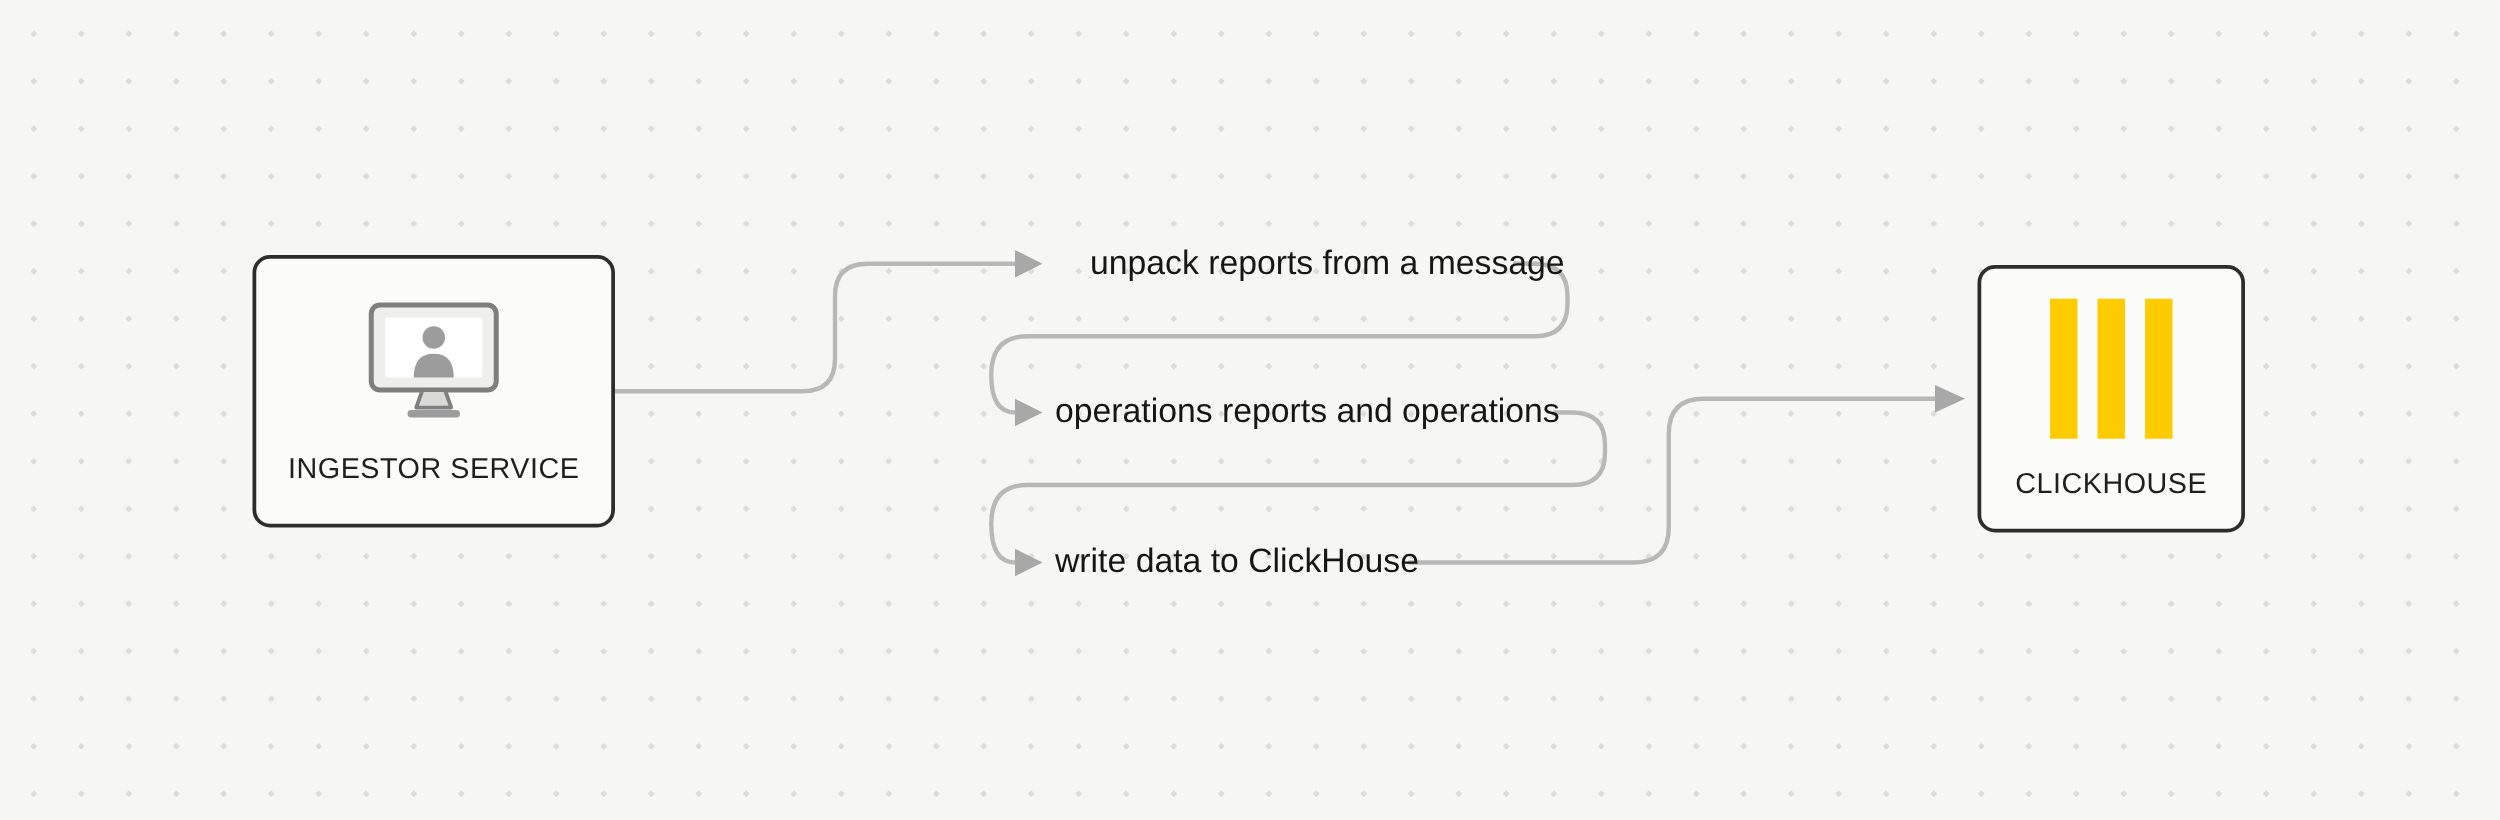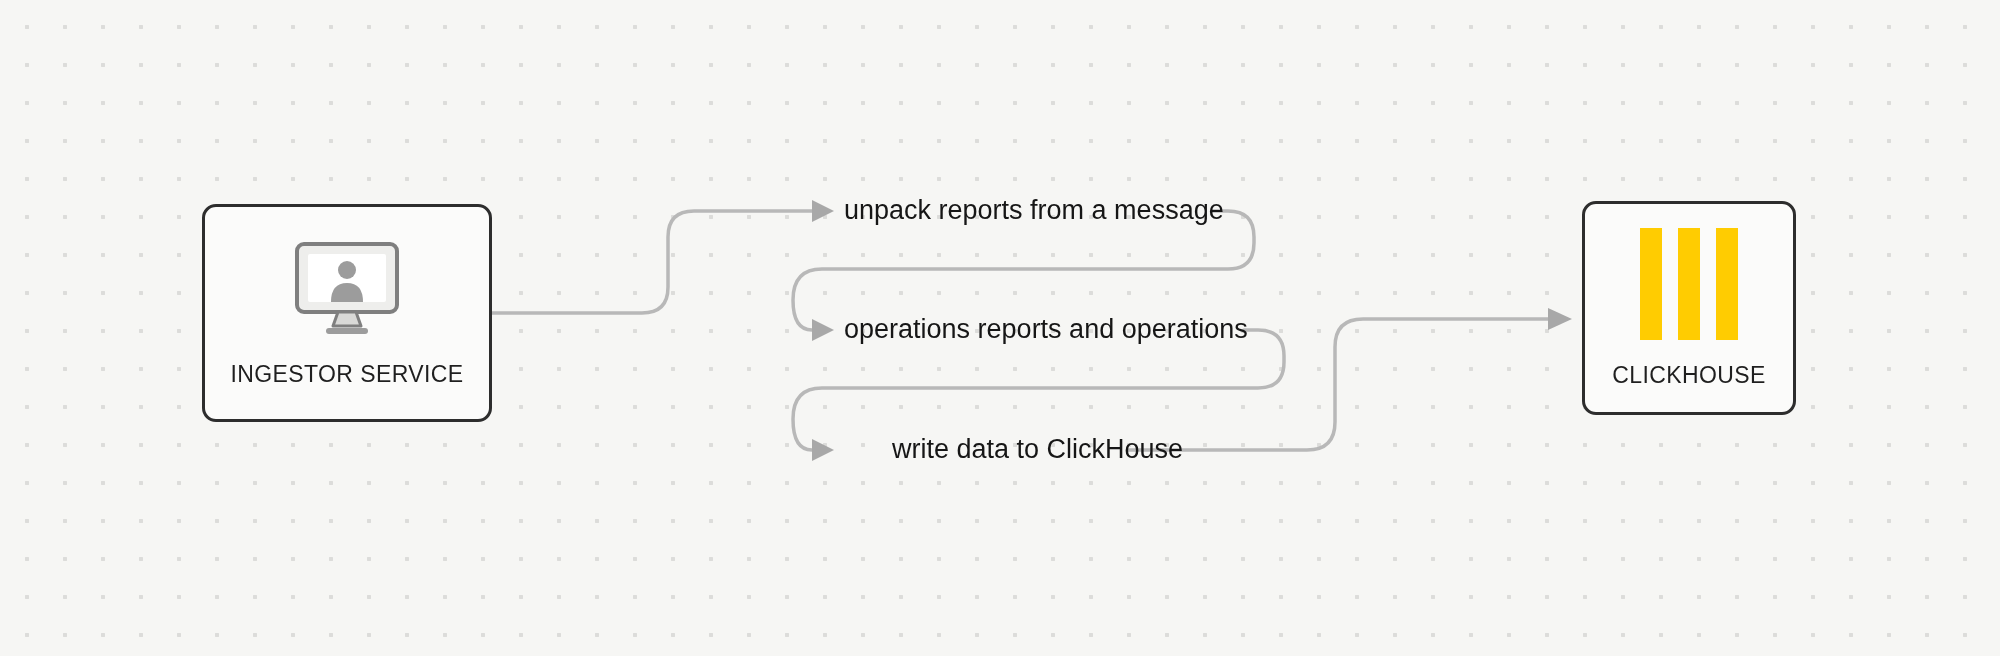--- a/index.html
+++ b/index.html
@@ -30,38 +30,38 @@
   .connectors polygon{fill:var(--arrow);stroke:none;}
 
   .node{
     position:absolute;
     background:var(--node-bg);
     border:3.5px solid var(--node-border);
     border-radius:14px;
     display:flex;flex-direction:column;align-items:center;justify-content:center;
   }
   .node-ingestor{left:202px;top:204px;width:290px;height:218px;gap:22px;}
-  .node-clickhouse{left:1582px;top:201px;width:214px;height:214px;gap:22px;}
+  .node-clickhouse{left:1582px;top:212px;width:214px;height:214px;gap:22px;}
   .node-label{
     font-size:23px;letter-spacing:.4px;color:#1f1f1f;
     white-space:nowrap;
   }
 
   .ch-logo{display:flex;gap:16px;align-items:flex-end;height:112px;}
   .ch-bar{width:22px;height:112px;background:var(--clickhouse-yellow);}
 
   .step-label{
     position:absolute;
     transform:translateY(-52%);
     font-size:27px;color:var(--text);
     white-space:nowrap;
   }
-  .step-1{left:844px;top:211px;}
+  .step-1{left:872px;top:211px;}
   .step-2{left:844px;top:330px;}
-  .step-3{left:892px;top:450px;}
+  .step-3{left:844px;top:450px;}
 </style>
 </head>
 <body>
 
 <div class="canvas">
 
   <svg class="connectors" width="2000" height="656" viewBox="0 0 2000 656">
 
     <path d="M 492 313 H 642 Q 668 313 668 287 V 237 Q 668 211 694 211 H 812"></path>
     <polygon points="812,200 834,211 812,222"></polygon>

